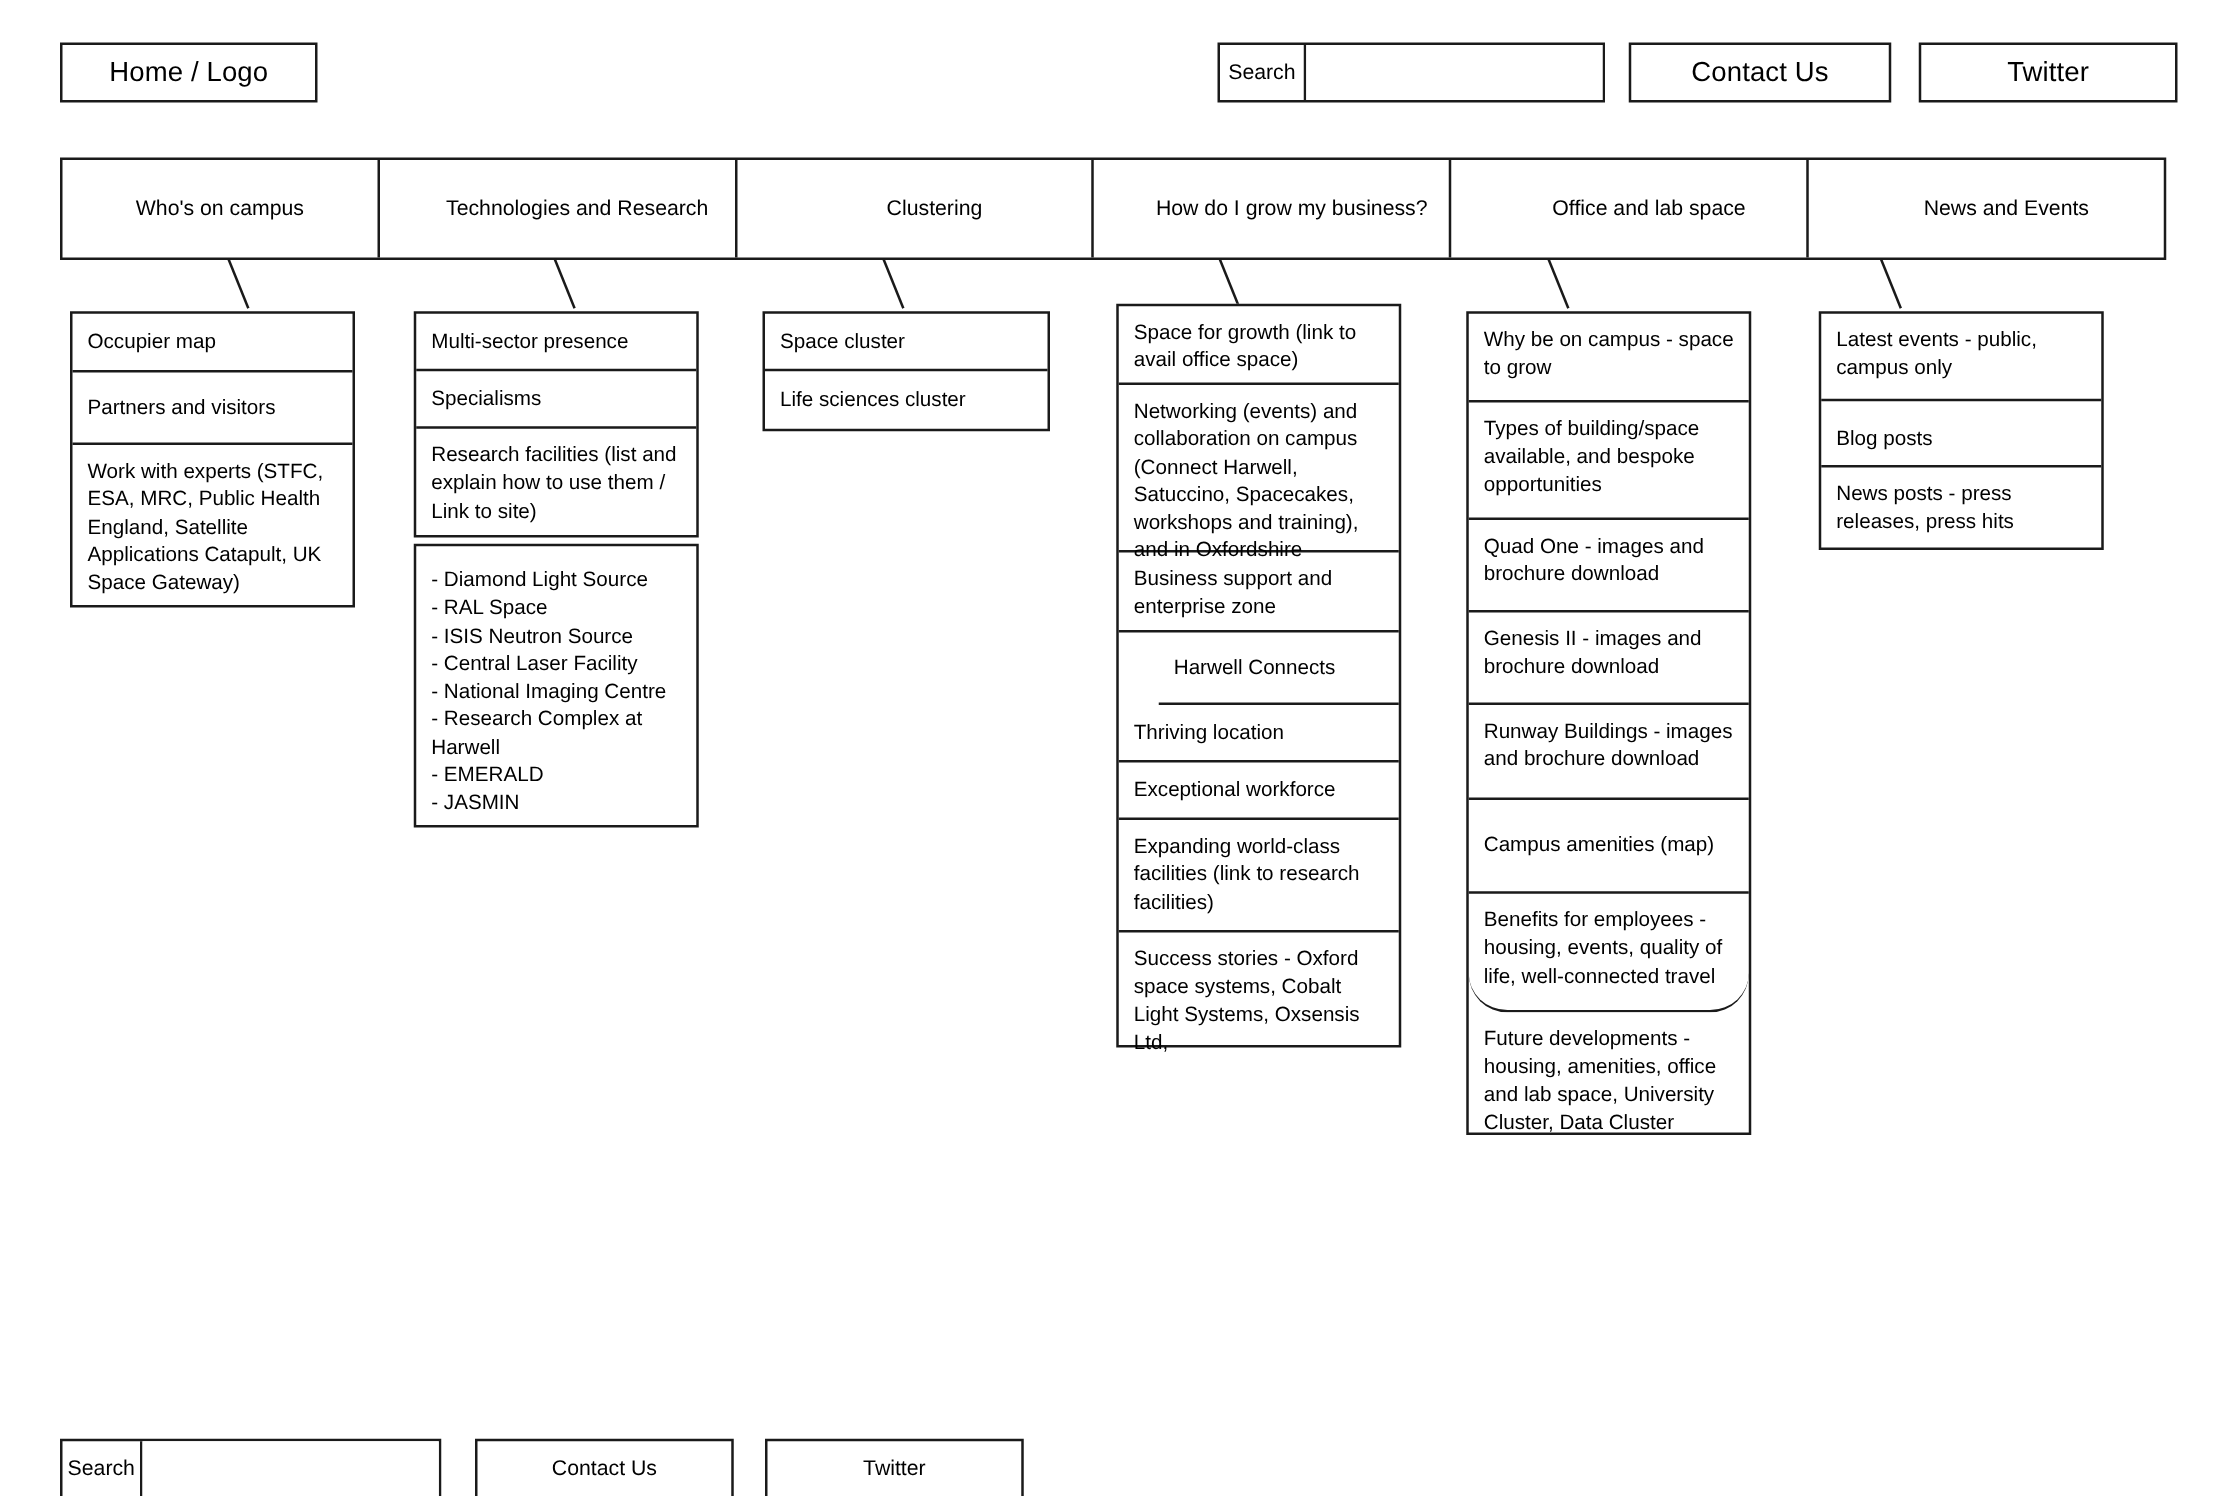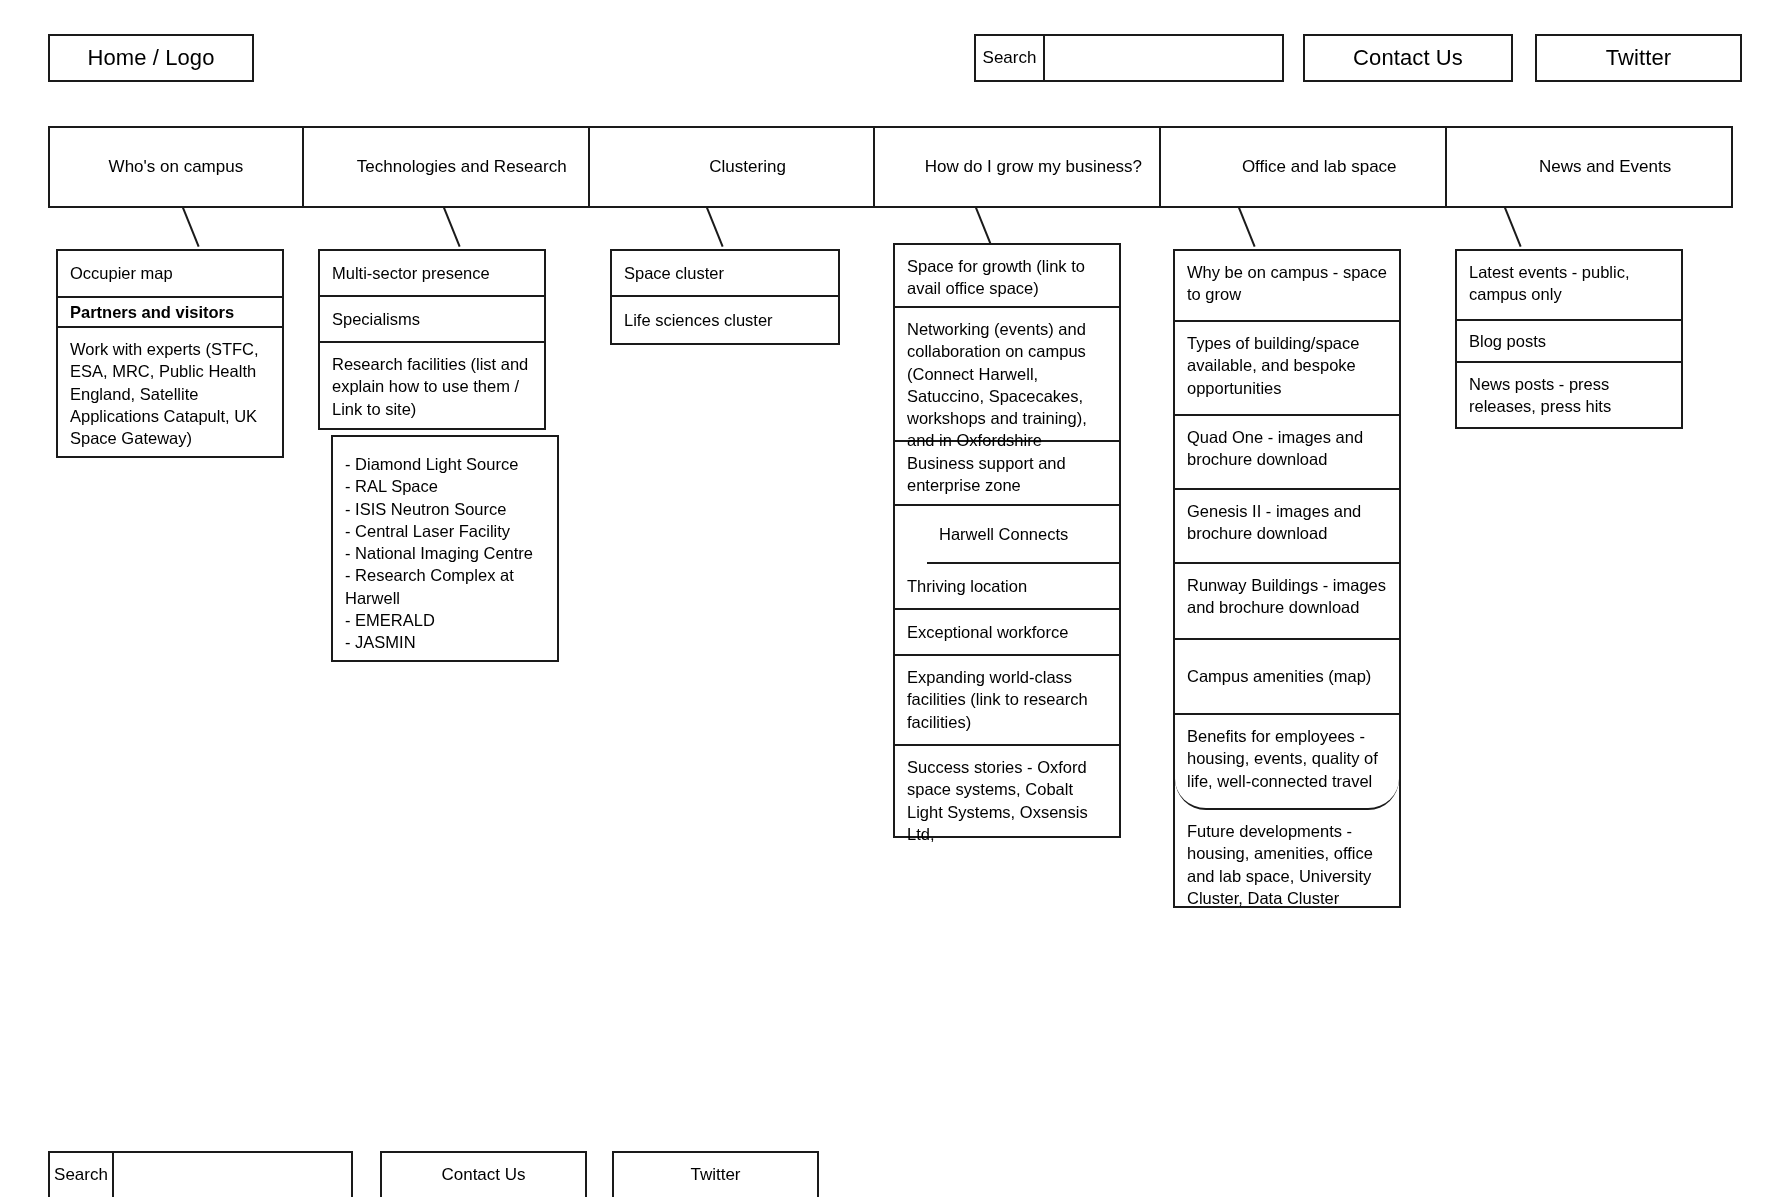--- a/index.html
+++ b/index.html
@@ -176,29 +176,29 @@
   <div class="connector" style="left:443px; top:208px; height:42px; transform: rotate(-22deg);"></div>
   <div class="connector" style="left:706px; top:208px; height:42px; transform: rotate(-22deg);"></div>
   <div class="connector" style="left:975px; top:208px; height:42px; transform: rotate(-22deg);"></div>
   <div class="connector" style="left:1238px; top:208px; height:42px; transform: rotate(-22deg);"></div>
   <div class="connector" style="left:1504px; top:208px; height:42px; transform: rotate(-22deg);"></div>
 
   <div class="stack" style="left:56px; top:249px; width:228px;">
     <div class="cell" style="height:47px;">
       <span class="txt">Occupier map</span>
     </div>
-    <div class="cell" style="height:30px;font-weight:bold;">
+    <div class="cell" style="height:58px;">
       <span class="txt">Partners and visitors</span>
     </div>
     <div class="cell multiline" style="height:128px;">
       <span class="txt">Work with experts (STFC, ESA, MRC, Public Health England, Satellite Applications Catapult, UK Space Gateway)</span>
     </div>
   </div>
 
-  <div class="stack" style="left:318px; top:249px; width:228px;">
+  <div class="stack" style="left:331px; top:249px; width:228px;">
     <div class="cell" style="height:46px;">
       <span class="txt">Multi-sector presence</span>
     </div>
     <div class="cell" style="height:46px;">
       <span class="txt">Specialisms</span>
     </div>
     <div class="cell multiline" style="height:85px;">
       <span class="txt">Research facilities (list and explain how to use them / Link to site)</span>
     </div>
   </div>
@@ -276,21 +276,21 @@
     </div>
     <div class="cell multiline" style="height:96px;border-radius:20px;">
       <span class="txt">Future developments - housing, amenities, office and lab space, University Cluster, Data Cluster</span>
     </div>
   </div>
 
   <div class="stack" style="left:1455px; top:249px; width:228px;">
     <div class="cell multiline" style="height:70px;">
       <span class="txt">Latest events - public, campus only</span>
     </div>
-    <div class="cell" style="height:42px;">
+    <div class="cell" style="height:53px;align-items:flex-end;">
       <span class="txt">Blog posts</span>
     </div>
     <div class="cell multiline" style="height:64px;">
       <span class="txt">News posts - press releases, press hits</span>
     </div>
   </div>
 
   <div class="search-group" style="left:48px; top:1151px; width:305px; height:48px;">
     <div class="search-label" style="width:100px; height:100%;">
       <span>Search</span>

